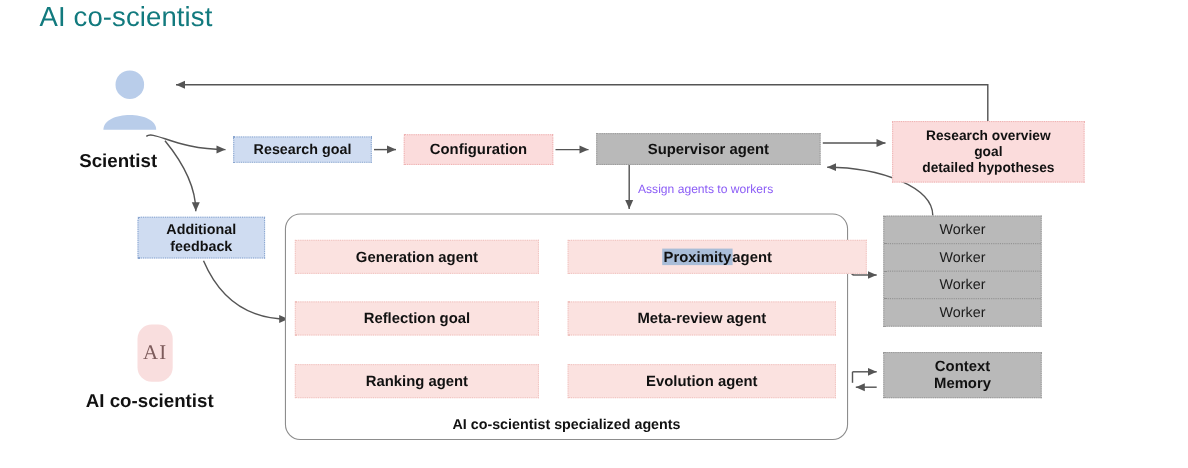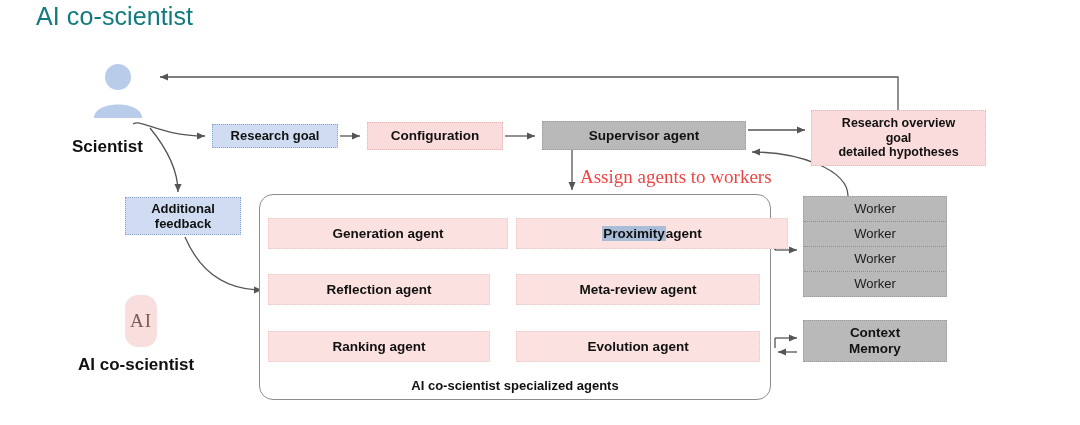--- a/index.html
+++ b/index.html
@@ -48,33 +48,33 @@
            background:#f9dede;display:flex;align-items:center;justify-content:center;
            font-family:"Liberation Serif","DejaVu Serif",serif;font-size:19px;
            color:#7d5b5b;letter-spacing:1px;}
   #ai-label{left:78px;top:355px;font-size:17px;font-weight:bold;color:#111;
             white-space:nowrap;}
 
   
   #agents-panel{left:259px;top:194px;width:512px;height:206px;
                 border:1.6px solid #8d8d8d;border-radius:14px;background:#fff;}
   .agent{height:31px;font-size:13.5px;}
-  #a-generation{left:268px;top:218px;width:240px;}
+  #a-generation{left:268px;top:218px;width:222px;}
   #a-proximity {left:516px;top:218px;width:272px;}
   #a-reflection{left:268px;top:274px;width:222px;}
   #a-metareview{left:516px;top:274px;width:244px;}
   #a-ranking   {left:268px;top:331px;width:222px;}
   #a-evolution {left:516px;top:331px;width:244px;}
   .hl{background:#a9bdd8;padding:0 1px;}
   #panel-caption{left:259px;top:378px;width:512px;text-align:center;font-size:13px;
                  font-weight:bold;color:#111;}
 
   
-  #assign-label{left:580px;top:166px;font-size:19px;color:#ef4444;white-space:nowrap;
-                font-weight:400;font-family:Liberation Serif, serif;}
+  #assign-label{left:580px;top:166px;font-size:11px;color:#8b5cf6;white-space:nowrap;
+                font-weight:400;}
 
   svg{position:absolute;left:0;top:0;width:1080px;height:425px;
       overflow:visible;pointer-events:none;}
 </style>
 </head>
 <body>
 
 <div id="canvas">
 
   <div class="abs" id="title">AI co-scientist</div>
@@ -189,21 +189,21 @@
 
   <div class="abs" id="agents-panel"></div>
 
   <div class="abs node pinkpale agent" id="a-generation">Generation agent</div>
 
   <div class="abs node pinkpale agent" id="a-proximity">
     <span class="hl">Proximity</span>
       <span> agent</span>
   </div>
 
-  <div class="abs node pinkpale agent" id="a-reflection">Reflection agent</div>
+  <div class="abs node pinkpale agent" id="a-reflection">Reflection goal</div>
 
   <div class="abs node pinkpale agent" id="a-metareview">Meta-review agent</div>
 
   <div class="abs node pinkpale agent" id="a-ranking">Ranking agent</div>
 
   <div class="abs node pinkpale agent" id="a-evolution">Evolution agent</div>
 
   <div class="abs" id="panel-caption">AI co-scientist specialized agents</div>
 
 </div>

